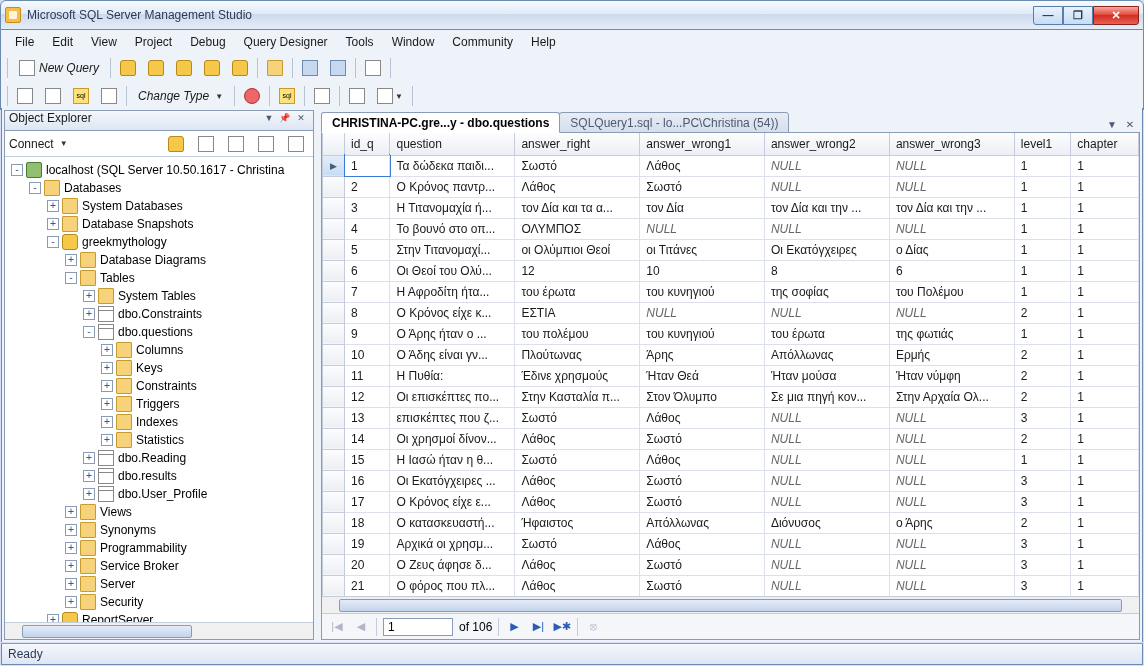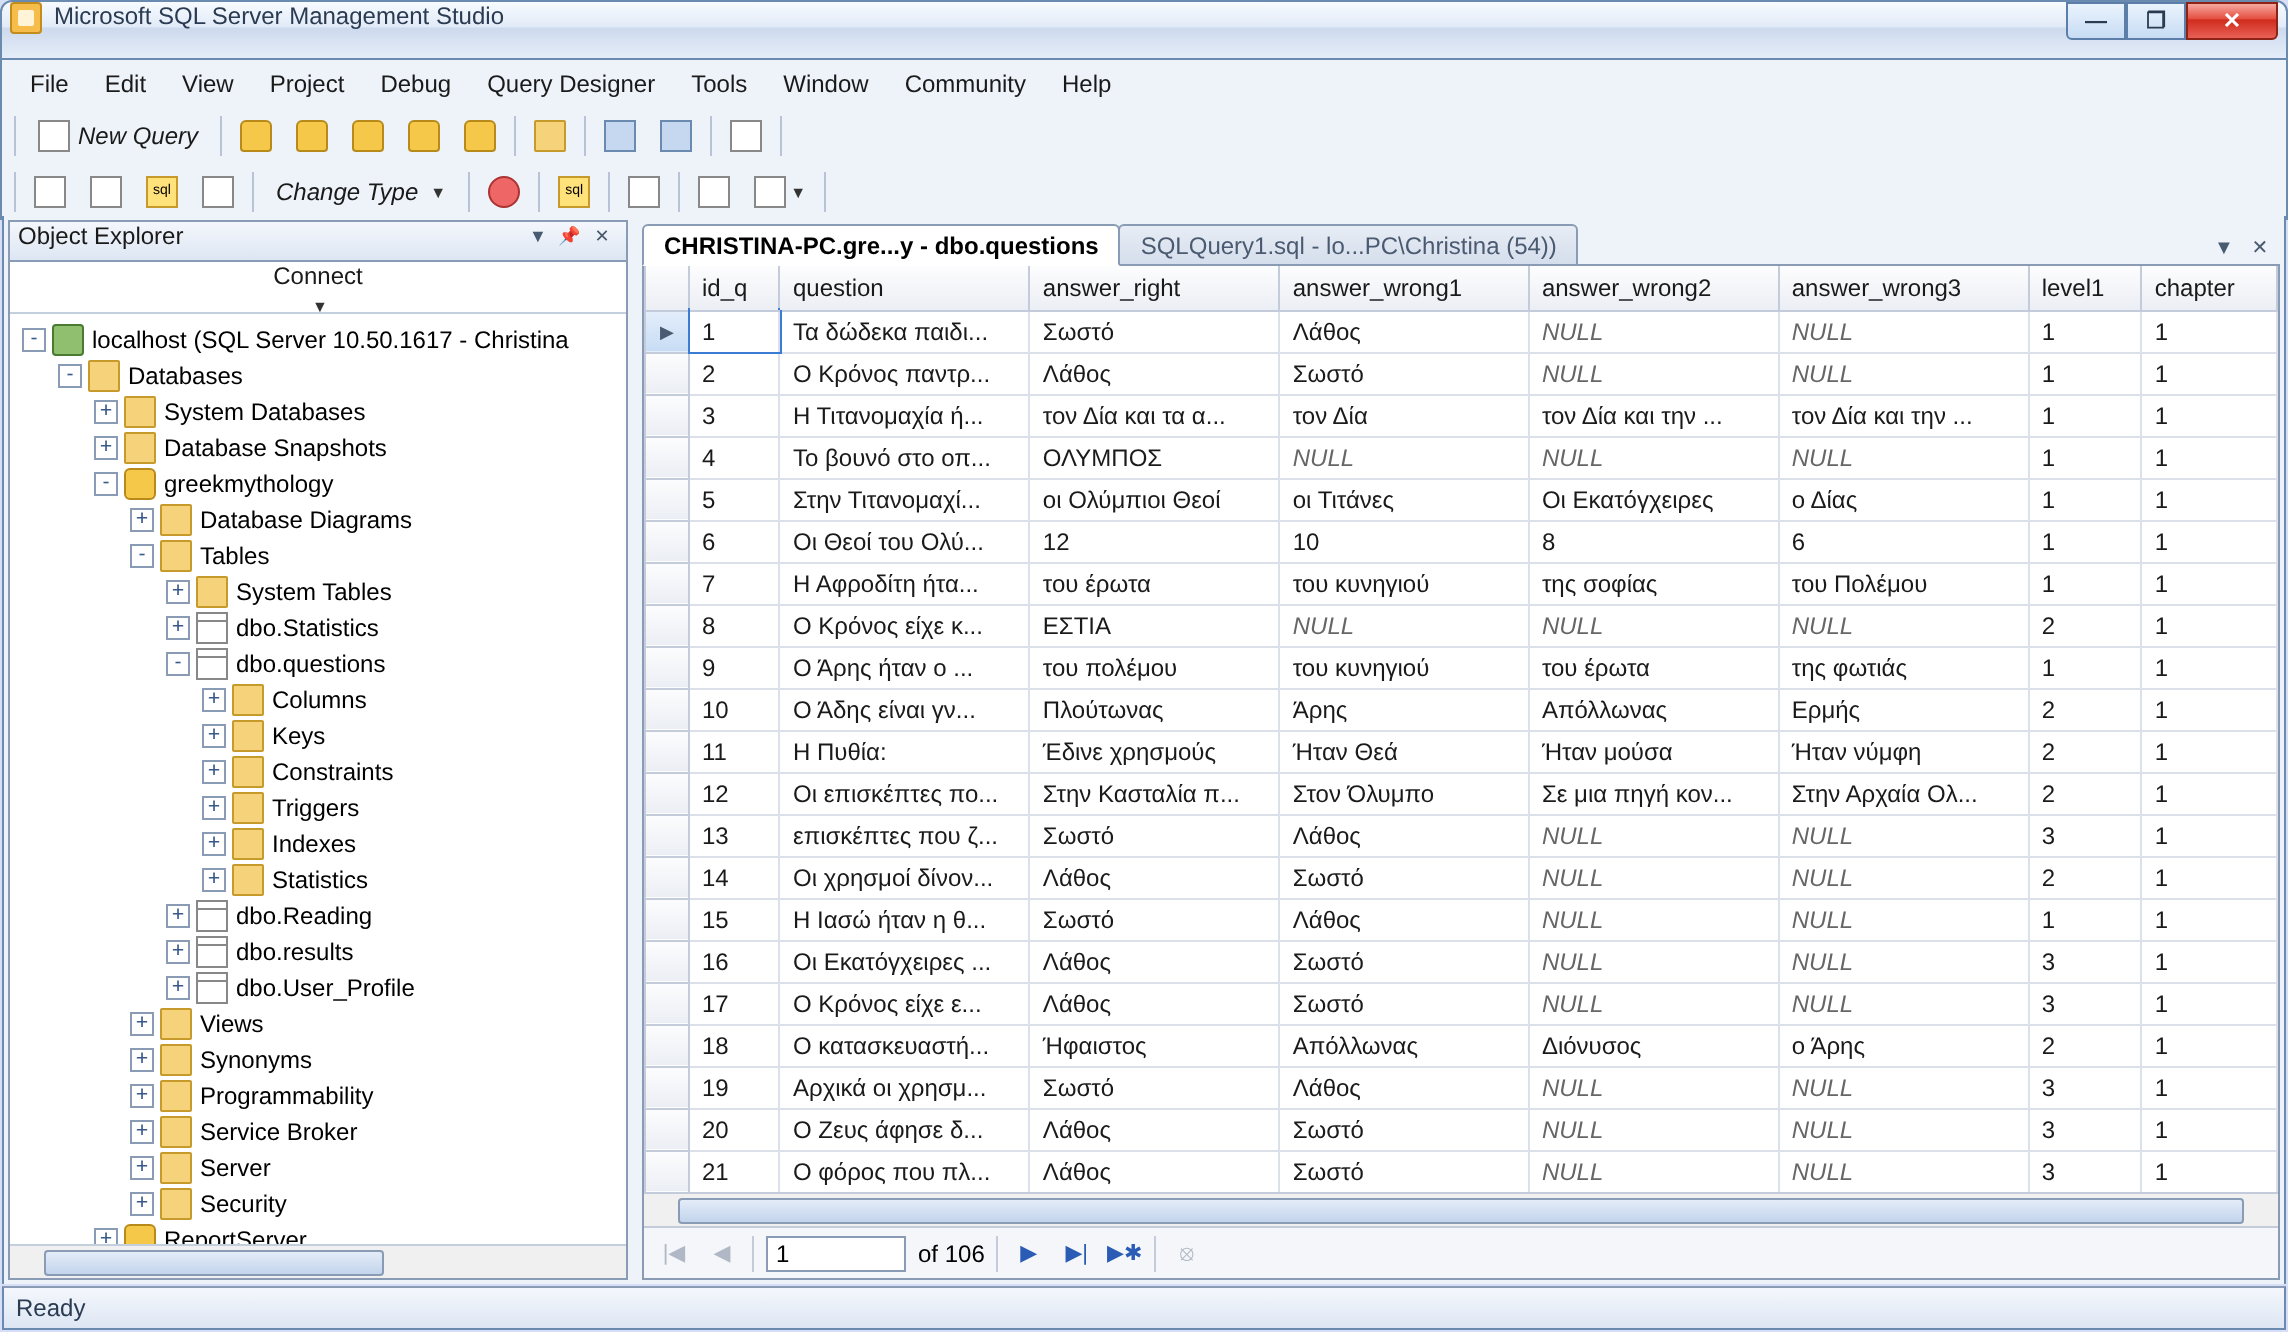--- a/index.html
+++ b/index.html
@@ -1,18 +1,18 @@
 <!DOCTYPE html>
 <html><head>
 <meta charset="utf-8">
 <style>
   * { box-sizing: border-box; margin: 0; padding: 0; font-family: "Segoe UI", Tahoma, sans-serif; font-size: 12px; }
   body { background: #d6dff7; overflow: hidden; width: 1144px; height: 666px; position: relative; }
   
-  .titlebar { height: 30px; background: linear-gradient(#f7fbff,#e1eaf7 45%,#cdd9ec 46%,#e4edf9); border: 1px solid #6a8ab0; display:flex; padding: 0 4px; border-radius: 6px 6px 0 0; }
+  .titlebar { height: 30px; background: linear-gradient(#f7fbff,#e1eaf7 45%,#cdd9ec 46%,#e4edf9); border: 1px solid #6a8ab0; display:flex; align-items:center; padding: 0 4px; border-radius: 6px 6px 0 0; }
   .titlebar .app-icon { width:16px; height:16px; margin-right:6px; display:inline-block; background:#f6bd4a; border:1px solid #c28d1d; border-radius:2px; position:relative;}
   .titlebar .app-icon::after{content:"";position:absolute;inset:3px;background:#fff3d8;border-radius:1px;}
   .titlebar .title { flex:1; color:#2a3b52; }
   .winbtns { display:flex; gap:0; }
   .winbtn { width:30px; height:19px; border:1px solid #5b7fa8; background:linear-gradient(#eaf3fd,#c7dcf4); display:flex; align-items:center; justify-content:center; font-weight:bold; color:#2a3b52; font-size:11px;}
   .winbtn.min{border-radius:0 0 0 3px;}
   .winbtn.max{}
   .winbtn.close{background:linear-gradient(#f7a8a0,#e34b3d 45%,#cf2b1d 46%,#e86055); color:#fff; border-color:#8d2217; border-radius:0 0 3px 0; width:46px;}
   
   .menubar { height:24px; background:#eef2f9; border-left:1px solid #6a8ab0; border-right:1px solid #6a8ab0; display:flex; align-items:center; padding: 0 6px; gap:2px;}
@@ -33,21 +33,21 @@
   .dropdown-arrow{font-size:8px;color:#333;margin-left:2px;}
   
   .workspace { position:absolute; top:108px; left:1px; right:1px; bottom:24px; border-left:1px solid #6a8ab0; border-right:1px solid #6a8ab0; background:#eef2f9; display:flex;}
   
   .panel { background:#fff; border:1px solid #8a9cb5; display:flex; flex-direction:column;}
   .panel-title { height:20px; background:linear-gradient(#f4f7fc,#dde6f3); border-bottom:1px solid #8a9cb5; display:flex; padding:0 4px; font-size:11px; color:#1a1a1a;}
   .panel-title .spacer{flex:1;}
   .panel-title .pbtn{width:16px;height:14px;display:flex;align-items:center;justify-content:center;font-size:9px;color:#4a5a70;cursor:pointer;}
   
   .oe { width:310px; margin:2px 0 2px 2px;}
-  .connect-bar{height:26px;border-bottom:1px solid #c4cfde;display:flex;align-items:center;padding:0 4px;gap:4px;flex-direction:column;}
+  .connect-bar{height:26px;border-bottom:1px solid #c4cfde;display:flex;align-items:center;padding:0 4px;gap:4px;}
   .connect-bar .lbl{color:#1a1a1a;}
   .tree{flex:1;overflow:auto;padding:4px 0 4px 4px;background:#fff;}
   .tree-row{display:flex;align-items:center;height:18px;white-space:nowrap;cursor:default;}
   .exp{width:12px;height:12px;border:1px solid #8a9cb5;background:#fff;display:flex;align-items:center;justify-content:center;font-size:10px;line-height:8px;color:#3a5a8a;margin-right:3px;font-family:monospace;}
   .nicon{width:16px;height:16px;margin-right:4px;display:inline-block;}
   .ni-server{background:#8fbf6f;border:1px solid #4a7a2f;border-radius:2px;}
   .ni-folder{background:#f6d27a;border:1px solid #c79a2c;border-radius:1px;}
   .ni-dbcyl{background:#f6c84a;border:1px solid #b88a1a;border-radius:3px;}
   .ni-table{background:#fff;border:1px solid #888;position:relative;}
   .ni-table::before{content:"";position:absolute;top:3px;left:0;right:0;height:1px;background:#888;}
@@ -260,21 +260,21 @@
           <span>Tables</span>
         </div>
         <div class="tree-row" style="padding-left: 74px;">
           <span class="exp">+</span>
           <span class="nicon ni-folder"></span>
           <span>System Tables</span>
         </div>
         <div class="tree-row" style="padding-left: 74px;">
           <span class="exp">+</span>
           <span class="nicon ni-table"></span>
-          <span>dbo.Statistics</span>
+          <span>dbo.Constraints</span>
         </div>
         <div class="tree-row" style="padding-left: 74px;">
           <span class="exp">-</span>
           <span class="nicon ni-table"></span>
           <span>dbo.questions</span>
         </div>
         <div class="tree-row" style="padding-left: 92px;">
           <span class="exp">+</span>
           <span class="nicon ni-folder"></span>
           <span>Columns</span>

